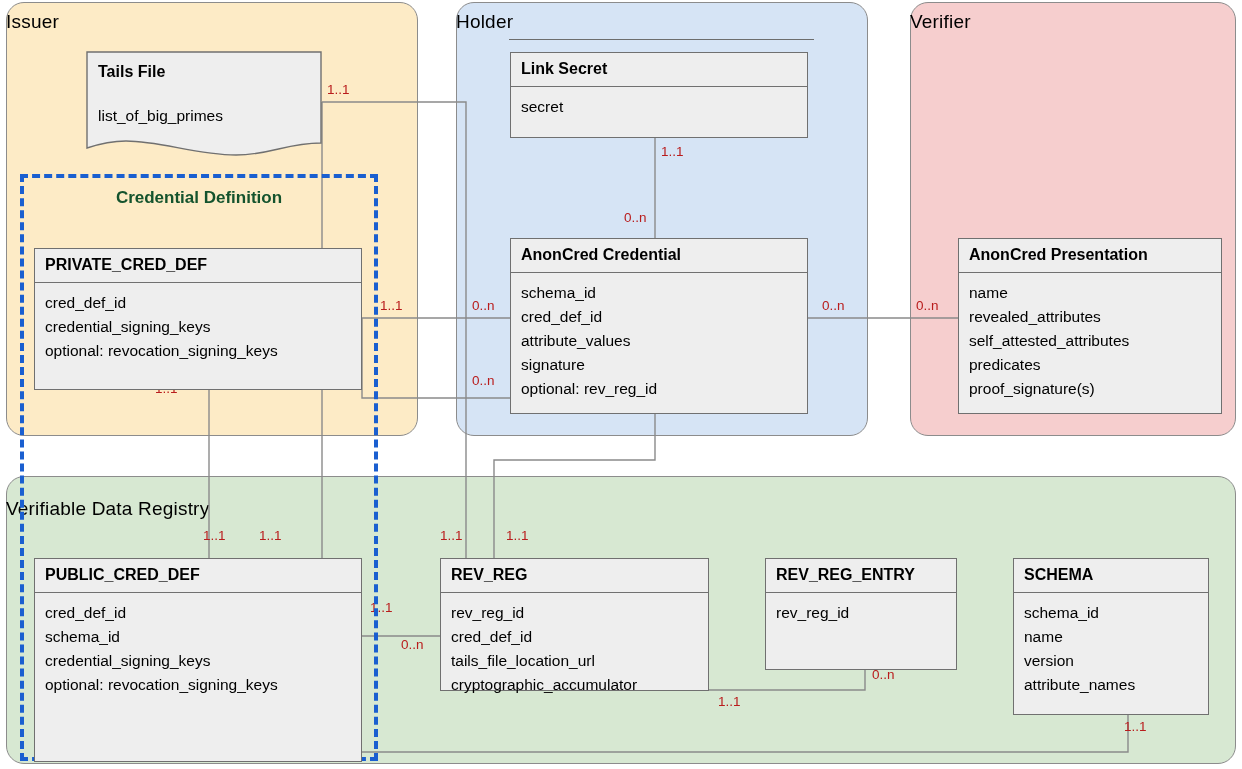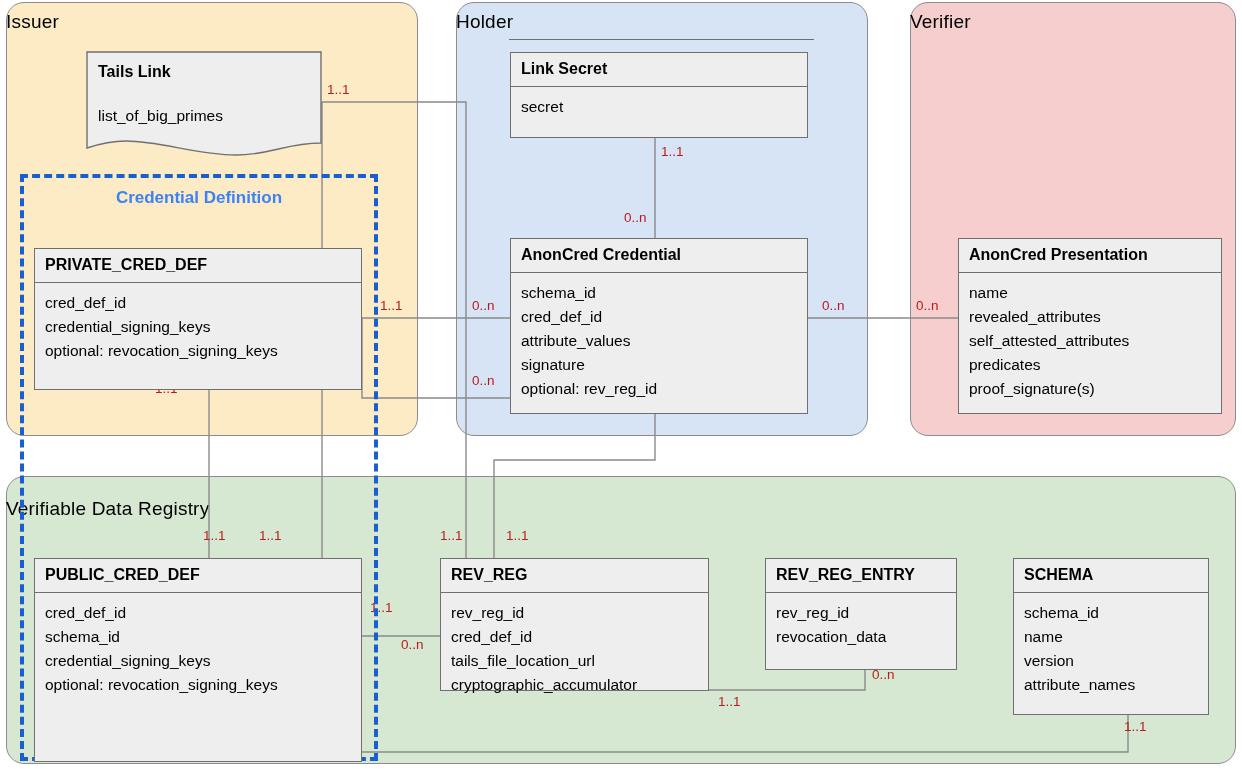--- a/index.html
+++ b/index.html
@@ -15,21 +15,21 @@
 
   #panel-issuer{left:6px;top:2px;width:412px;height:434px;background:#fdebc6;}
   #panel-holder{left:456px;top:2px;width:412px;height:434px;background:#d6e4f5;}
   #panel-verifier{left:910px;top:2px;width:326px;height:434px;background:#f6cece;}
   #panel-vdr{left:6px;top:476px;width:1230px;height:288px;background:#d7e8d2;}
 
   
   #cred-def-group{position:absolute;left:20px;top:174px;width:358px;height:587px;
                   border:4px dashed #1a5fd0;box-sizing:border-box;background:transparent;}
   #cred-def-title{position:absolute;left:20px;top:188px;width:358px;text-align:center;
-                  font-weight:bold;font-size:17px;color:#3b82f6;}
+                  font-weight:bold;font-size:17px;color:#14532d;}
 
   
   .entity{position:absolute;background:#eeeeee;border:1.4px solid #707070;box-sizing:border-box;}
   .entity-head{font-weight:bold;font-size:16px;padding:7px 10px 8px 10px;
                border-bottom:1.4px solid #707070;line-height:1.15;}
   .entity-body{padding:8px 10px 9px 10px;font-size:15.5px;line-height:1.55;}
   .entity-body div{white-space:nowrap;}
   .opt{}
 
   
@@ -105,21 +105,21 @@
   <div class="mult" style="left:151px;top:719px;">0..n</div>
   <div class="mult" style="left:1124px;top:719px;">1..1</div>
 
   <div id="cred-def-group"></div>
   <div id="cred-def-title">Credential Definition</div>
 
   <div id="tails-file">
     <svg width="236" height="105" viewBox="0 0 236 105">
       <path d="M1,1 L235,1 L235,92 C200,92 185,104 150,104 C110,104 75,90 40,90 C22,90 10,94 1,97 Z" fill="#eeeeee" stroke="#707070" stroke-width="1.4"></path>
     </svg>
-    <div class="tf-head">Tails Link</div>
+    <div class="tf-head">Tails File</div>
     <div class="tf-attr">list_of_big_primes</div>
   </div>
 
   <div class="entity" style="left:34px;top:238px;width:328px;height:142px;margin-top:10px;">
     <div class="entity-head">PRIVATE_CRED_DEF</div>
     <div class="entity-body">
       <div>cred_def_id</div>
       <div>credential_signing_keys</div>
       <div><span class="opt">optional:</span> <span>revocation_signing_keys</span></div>
     </div>
@@ -171,21 +171,20 @@
       <div>cred_def_id</div>
       <div>tails_file_location_url</div>
       <div>cryptographic_accumulator</div>
     </div>
   </div>
 
   <div class="entity" style="left:765px;top:558px;width:192px;height:112px;">
     <div class="entity-head">REV_REG_ENTRY</div>
     <div class="entity-body">
       <div>rev_reg_id</div>
-      <div>revocation_data</div>
     </div>
   </div>
 
   <div class="entity" style="left:1013px;top:558px;width:196px;height:157px;">
     <div class="entity-head">SCHEMA</div>
     <div class="entity-body">
       <div>schema_id</div>
       <div>name</div>
       <div>version</div>
       <div>attribute_names</div>

